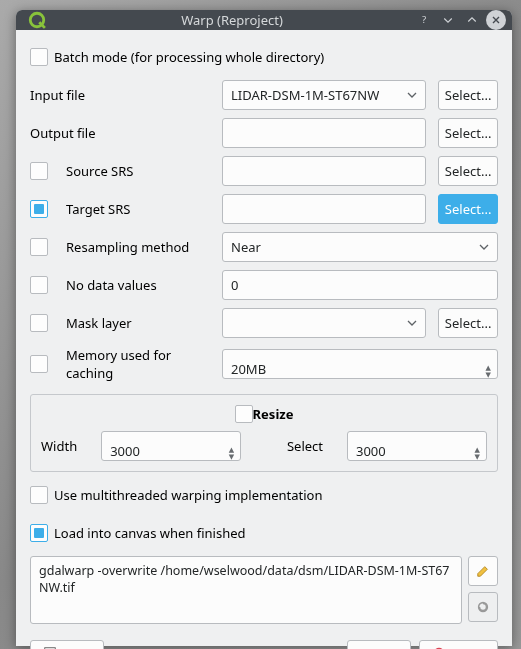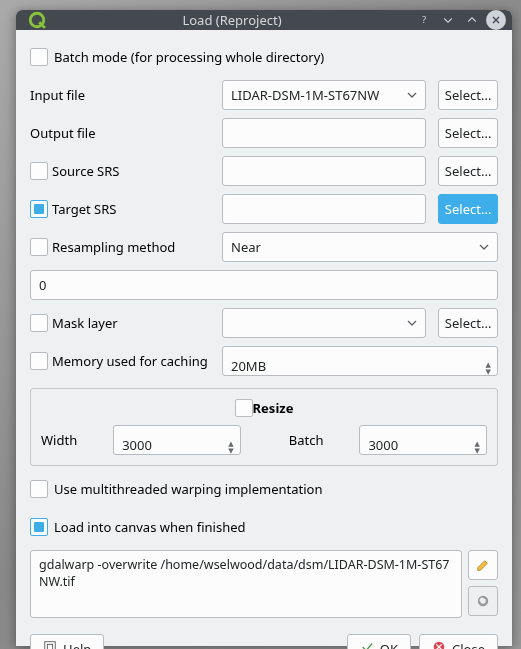--- a/index.html
+++ b/index.html
@@ -11,21 +11,21 @@
 .titlebar { height: 30px; background: #44494f; color: #cfd2d6; display: flex; align-items: center; border-radius: 6px 6px 0 0; padding: 0 6px; }
 .titlebar .app-icon { width: 18px; height: 18px; margin-left: 6px; margin-right: 8px; display: flex; align-items: center; justify-content: center; }
 .titlebar .title { flex: 1; text-align: center; font-size: 13px; color: #d5d8da; }
 .titlebar .win-btn { width: 20px; height: 20px; margin-left: 4px; display: flex; align-items: center; justify-content: center; color: #cfd2d6; border-radius: 10px; }
 .titlebar .win-btn.close { background: #cfd2d6; color: #44494f; }
 .titlebar .win-btn svg { width: 12px; height: 12px; }
 
 .content { flex: 1; padding: 12px 14px 14px 14px; display: flex; flex-direction: column; gap: 8px; }
 
 .row { display: flex; align-items: center; min-height: 30px; gap: 6px; }
-.row .lbl-holder { display: flex; align-items: center; gap: 4px; width: 186px; }
+.row .lbl-holder { display: flex; align-items: center; gap: 18px; width: 186px; }
 .row .lbl-only { width: 186px; padding-left: 0; }
 .row .ctrl { flex: 1; display: flex; gap: 12px; }
 
 .chk { width: 18px; height: 18px; border: 1px solid #b8bbbf; border-radius: 2px; background: #fdfdfd; display: inline-flex; align-items: center; justify-content: center; flex-shrink: 0; }
 .chk.checked { border-color: #3daee9; }
 .chk.checked::after { content: ""; width: 10px; height: 10px; background: #3daee9; border-radius: 1px; }
 
 .text-input, .combo, .spin, .select-btn, .btn, .te { border: 1px solid #b8bbbf; border-radius: 3px; background: #fcfcfc; height: 30px; color: #232627; }
 .text-input { padding: 0 8px; width: 100%; outline: none; }
 .combo { display: flex; align-items: center; padding: 0 8px; position: relative; width: 100%; }
@@ -33,21 +33,21 @@
 .combo .caret, .spin .spin-btns { color: #5e6266; }
 .caret svg { width: 10px; height: 10px; }
 .spin { display: flex; align-items: flex-end; padding: 0 6px 0 8px; width: 100%; position: relative; }
 .spin .spin-val { flex: 1; }
 .spin .spin-btns { display: flex; flex-direction: column; font-size: 7px; line-height: 7px; color: #676b6f; }
 .select-btn { width: 82px; display: inline-flex; align-items: center; justify-content: center; }
 .select-btn.primary { background: #3daee9; color: #fff; border-color: #3daee9; }
 
 .fieldset { border: 1px solid #c5c8cc; border-radius: 3px; padding: 10px; margin-top: 4px; }
 .fieldset .legend { display: flex; align-items: center; justify-content: center; padding-bottom: 8px; font-weight: bold; }
-.fieldset .resize-row { display: flex; align-items: center; gap: 24px; }
+.fieldset .resize-row { display: flex; align-items: center; gap: 12px; }
 .fieldset .resize-row .rk { }
 .fieldset .resize-row .spin { width: 140px; margin-left: 12px; }
 .fieldset .spacer { flex: 1; }
 
 .te { width: 100%; height: 68px; padding: 6px 8px; font-size: 12.5px; line-height: 1.35; resize: none; outline: none; white-space: pre-wrap; word-break: break-all; }
 .cmd-row { display: flex; gap: 6px; align-items: stretch; }
 .iconbtn { width: 30px; height: 30px; border: 1px solid #b8bbbf; border-radius: 3px; background: #fcfcfc; display: flex; align-items: center; justify-content: center; color: #a08020; }
 .iconbtn.disabled { color:#999; background:#eeeff0; }
 
 .buttons { display: flex; gap: 8px; margin-top: auto; padding-top: 8px; }
@@ -64,21 +64,21 @@
 <div class="bgimg"></div>
 
 <div class="dialog">
   <div class="titlebar">
     <span class="app-icon">
       <svg viewBox="0 0 16 16">
           <circle cx="8" cy="8" r="6" fill="none" stroke="#89c33b" stroke-width="2.5"></circle>
           <path d="M10 10 L15 15" stroke="#89c33b" stroke-width="2.5"></path>
         </svg>
     </span>
-    <span class="title">Load (Reproject)</span>
+    <span class="title">Warp (Reproject)</span>
     <span class="win-btn">
         <svg viewBox="0 0 16 16">
           <text x="8" y="12" text-anchor="middle" fill="currentColor" font-size="12">?</text>
         </svg>
       </span>
     <span class="win-btn">
         <svg viewBox="0 0 16 16">
           <path d="M3 6 L8 11 L13 6" fill="none" stroke="currentColor" stroke-width="1.5"></path>
         </svg>
       </span>
@@ -153,20 +153,24 @@
         <div class="combo">
           <span class="combo-val">Near</span>
           <span class="caret"><svg viewBox="0 0 10 10">
                 <path d="M1 3 L5 7 L9 3" fill="none" stroke="currentColor" stroke-width="1.3"></path>
               </svg></span>
         </div>
       </div>
     </div>
 
     <div class="row">
+      <div class="lbl-holder">
+        <span class="chk"></span>
+        <span>No data values</span>
+      </div>
       <div class="ctrl">
         <input class="text-input" value="0" style="">
       </div>
     </div>
 
     <div class="row">
       <div class="lbl-holder">
         <span class="chk"></span>
         <span>Mask layer</span>
       </div>
@@ -199,21 +203,21 @@
         <span class="chk"></span>
         <span>Resize</span>
       </div>
       <div class="resize-row">
         <span class="rk">Width</span>
         <div class="spin">
           <span class="spin-val">3000</span>
           <span class="spin-btns">▲<br>▼</span>
         </div>
         <div class="spacer"></div>
-        <span class="rk">Batch</span>
+        <span class="rk">Select</span>
         <div class="spin">
           <span class="spin-val">3000</span>
           <span class="spin-btns">▲<br>▼</span>
         </div>
       </div>
     </div>
 
     <div class="row">
       <span class="chk"></span>
       <span>Use multithreaded warping implementation</span>

